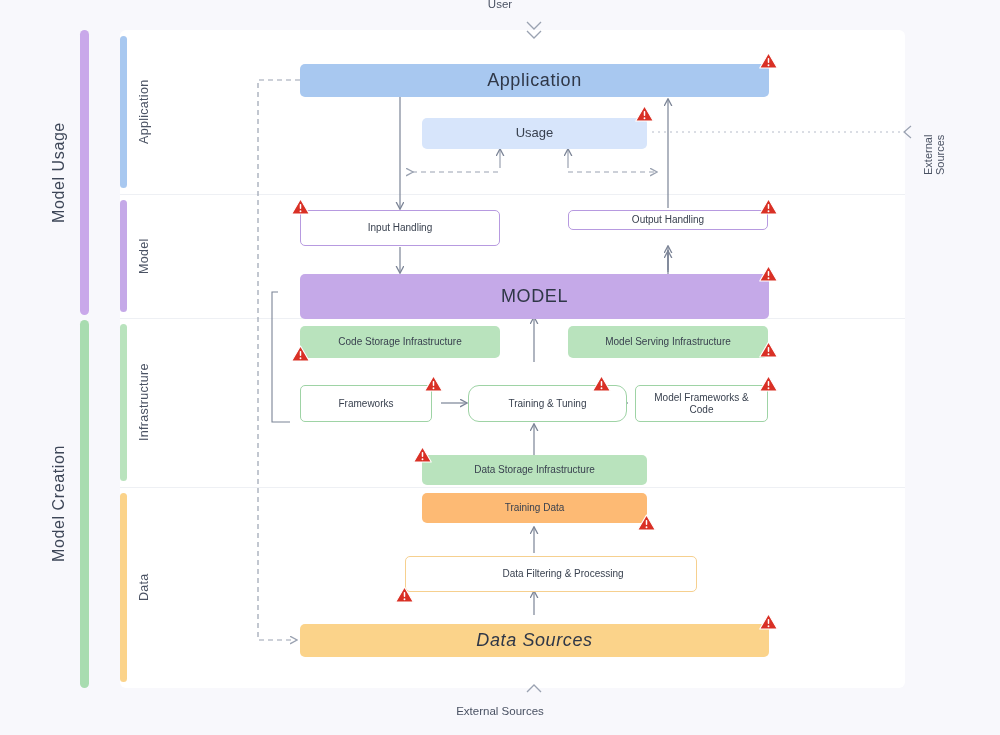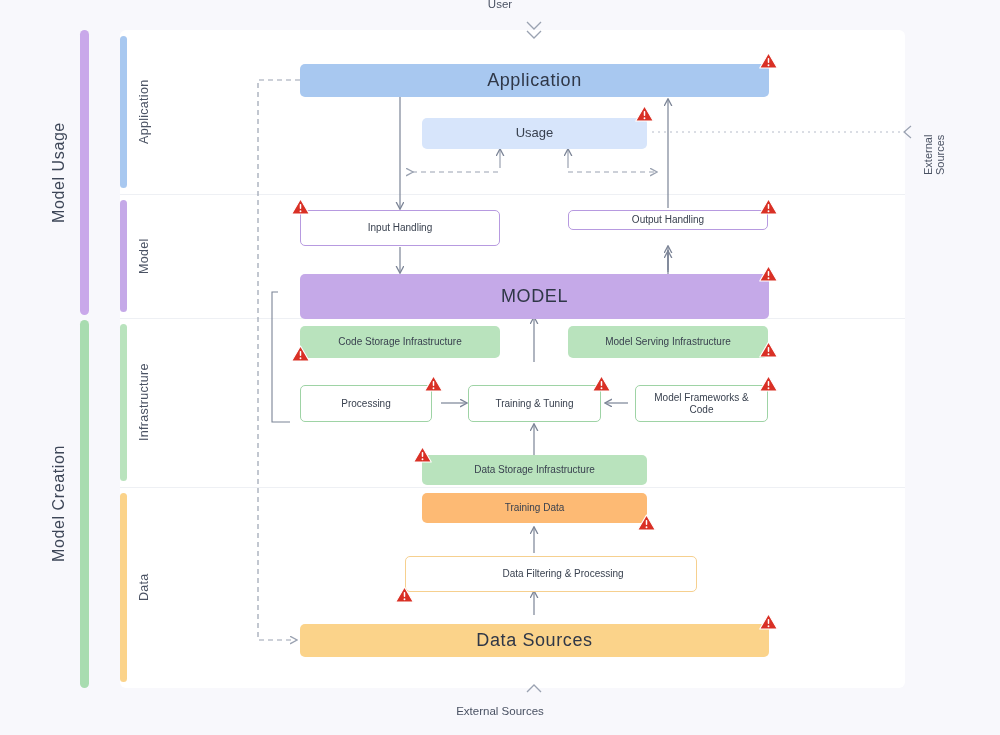--- a/index.html
+++ b/index.html
@@ -206,33 +206,33 @@
   <div class="abs node small outline-purple" style="left:300px; top:210px; width:200px; height:36px;">Input Handling</div>
 
   <div class="abs node small outline-purple" style="left:568px; top:210px; width:200px; height:20px;">Output Handling</div>
 
   <div class="abs node big n-model" style="left:300px; top:274px; width:469px; height:45px;">MODEL</div>
 
   <div class="abs node small n-green-fill" style="left:300px; top:326px; width:200px; height:32px;">Code Storage Infrastructure</div>
 
   <div class="abs node small n-green-fill" style="left:568px; top:326px; width:200px; height:32px;">Model Serving Infrastructure</div>
 
-  <div class="abs node small outline-green" style="left:300px; top:385px; width:132px; height:37px;">Processing</div>
-
-  <div class="abs node small outline-green" style="left:468px; top:385px; width:133px; height:37px; padding:0 6px;">Training &amp; Tuning</div>
+  <div class="abs node small outline-green" style="left:300px; top:385px; width:132px; height:37px;">Frameworks</div>
+
+  <div class="abs node small outline-green" style="left:468px; top:385px; width:159px; height:37px; padding:0 6px;border-radius:11px;">Training &amp; Tuning</div>
 
   <div class="abs node small outline-green" style="left:635px; top:385px; width:133px; height:37px; padding:0 6px;">Model Frameworks &amp; Code</div>
 
   <div class="abs node small n-green-fill" style="left:422px; top:455px; width:225px; height:30px;">Data Storage Infrastructure</div>
 
   <div class="abs node small n-amber-fill" style="left:422px; top:493px; width:225px; height:30px;">Training Data</div>
 
   <div class="abs node small outline-amber" style="left:405px; top:556px; width:292px; height:36px;padding-left:24px;">Data Filtering &amp; Processing</div>
 
-  <div class="abs node big n-amber-strong" style="left:300px; top:624px; width:469px; height:33px;">Data Sources</div>
+  <div class="abs node big n-amber-strong" style="left:300px; top:624px; width:469px; height:33px;font-style:italic;">Data Sources</div>
 
   <div class="abs warn" style="left:759px; top:52px;">
       <svg width="19" height="17" viewBox="0 0 19 17">
         <path d="M9.5 1 L18.3 16 L0.7 16 Z" fill="#d93025" stroke="#ffffff" stroke-width="1.1" stroke-linejoin="round"></path>
         <rect x="8.75" y="6" width="1.5" height="5" rx="0.7" fill="#ffffff"></rect>
         <circle cx="9.5" cy="13.2" r="0.95" fill="#ffffff"></circle>
       </svg>
     </div>
   <div class="abs warn" style="left:635px; top:105px;">
       <svg width="19" height="17" viewBox="0 0 19 17">

